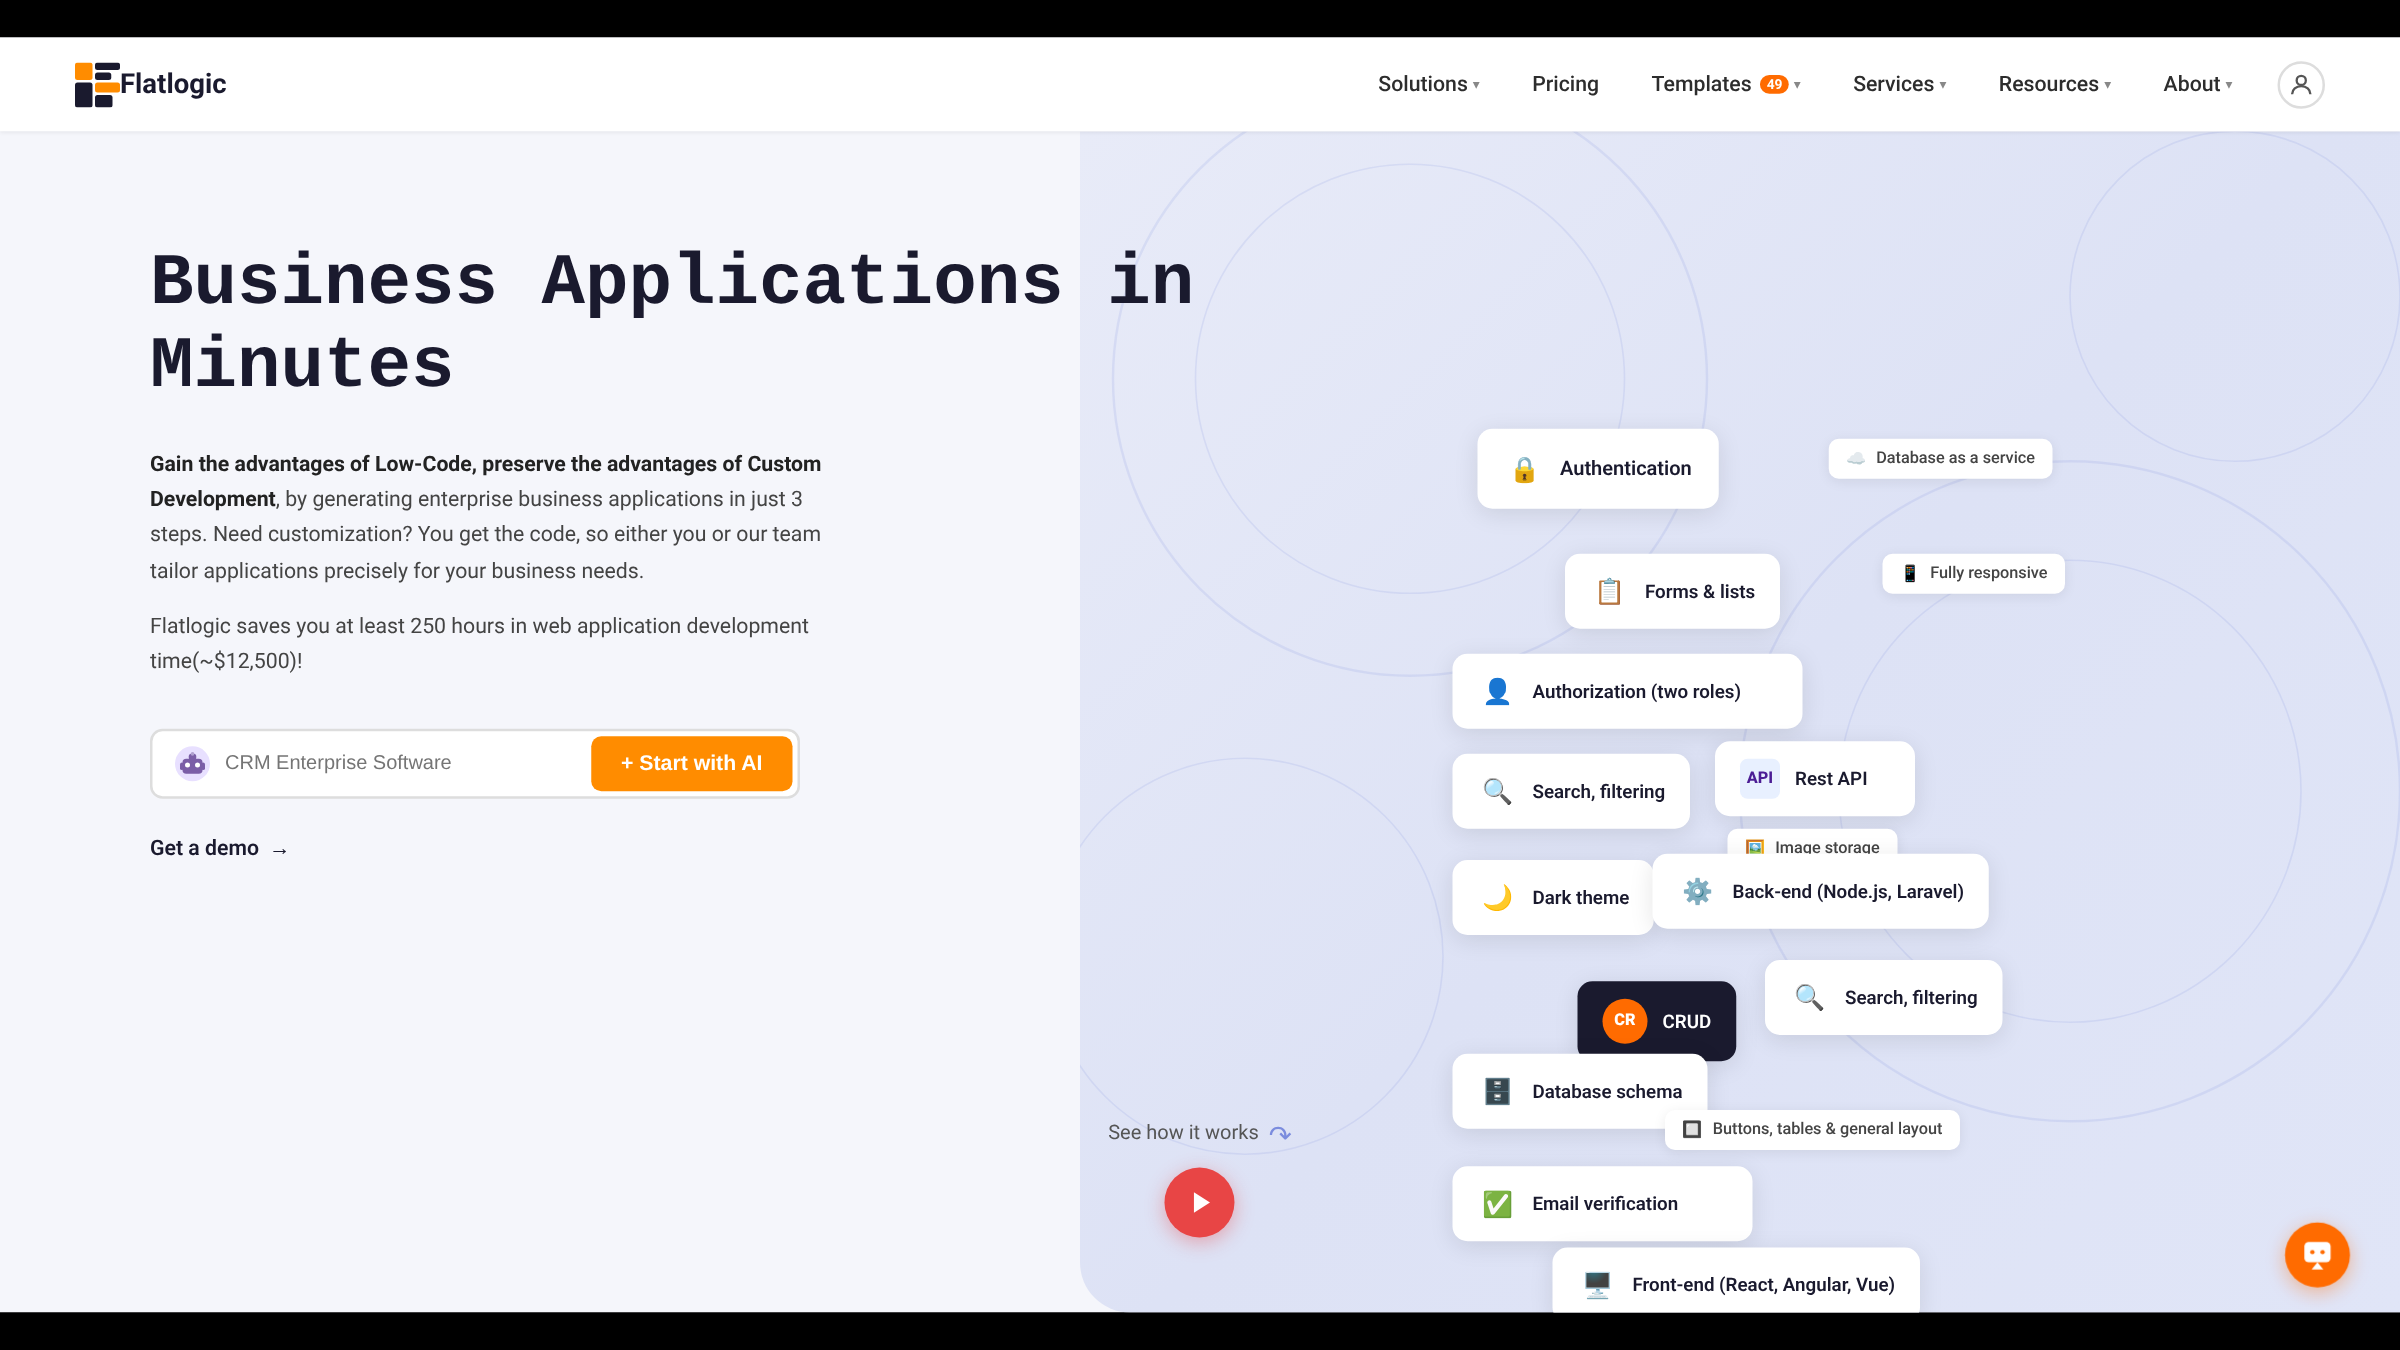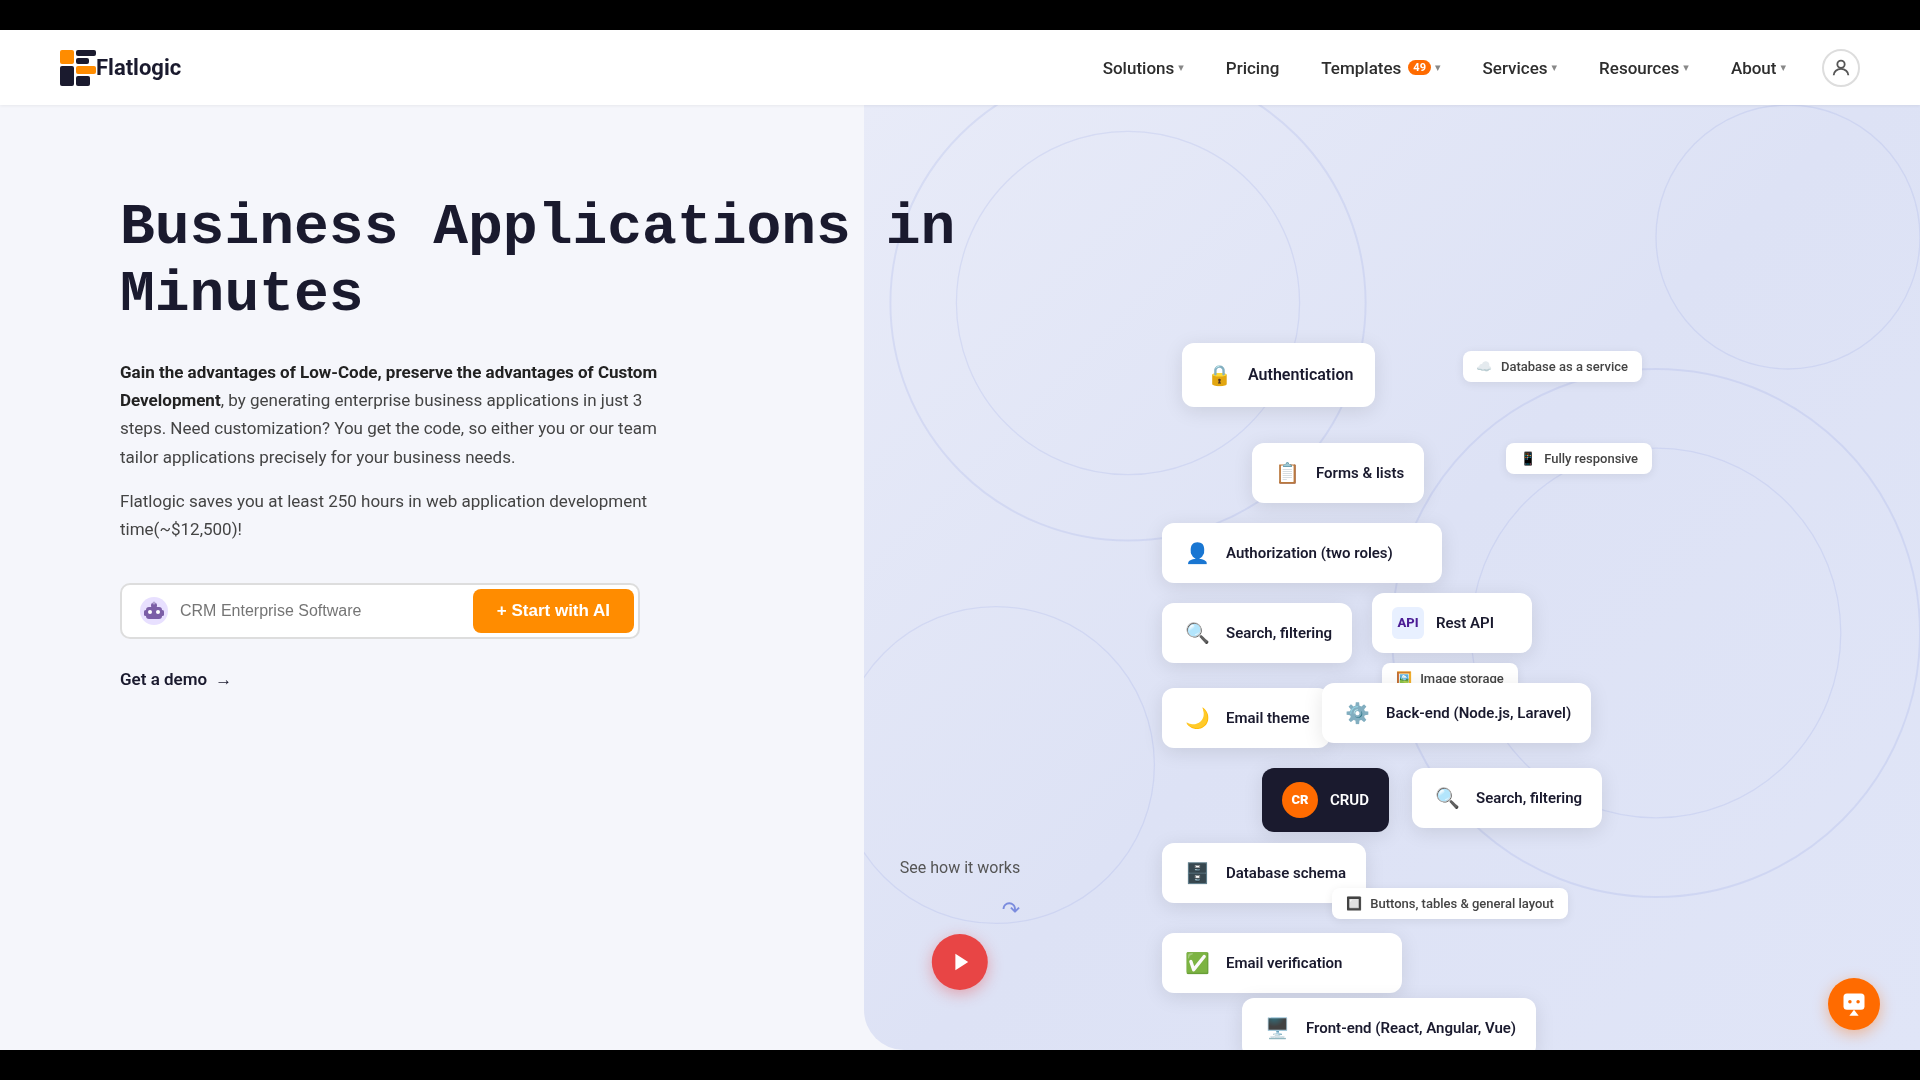--- a/index.html
+++ b/index.html
@@ -289,23 +289,22 @@
       display: flex;
       flex-direction: column;
       align-items: center;
       gap: 12px;
       z-index: 5;
     }
     .see-how-text {
       font-size: 16px;
       color: #555;
       display: flex;
-      align-items: flex-end;
-      gap: 20px;
-      flex-direction: column;
+      align-items: flex-start;
+      gap: 8px;
     }
     .see-how-arrow {
       color: #7b8cde;
       font-size: 22px;
     }
     .play-btn {
       width: 56px;
       height: 56px;
       background: #e84545;
       border-radius: 50%;
@@ -470,29 +469,29 @@
           <span>Rest API</span>
         </div>
 
         <div class="tag-card" style="top:330px; left:260px;">
           <span>🖼️</span>
           <span>Image storage</span>
         </div>
 
         <div class="feature-card" style="top:355px; left:40px;">
           <span class="card-icon">🌙</span>
-          <span>Email theme</span>
+          <span>Dark theme</span>
         </div>
 
         <div class="feature-card" style="top:350px; left:200px; min-width:240px;">
           <span class="card-icon">⚙️</span>
           <span>Back-end (Node.js, Laravel)</span>
         </div>
 
-        <div class="feature-card crud-card" style="top:435px; left:140px;">
+        <div class="feature-card crud-card" style="top:452px; left:140px;">
           <span class="card-icon" style="background:#ff6b00; border-radius:50%; width:36px; height:36px; display:flex; align-items:center; justify-content:center; color:#fff; font-size:13px; font-weight:900;">CR</span>
           <span>CRUD</span>
         </div>
 
         <div class="feature-card" style="top:435px; left:290px;">
           <span class="card-icon">🔍</span>
           <span>Search, filtering</span>
         </div>
 
         <div class="feature-card" style="top:510px; left:40px;">

